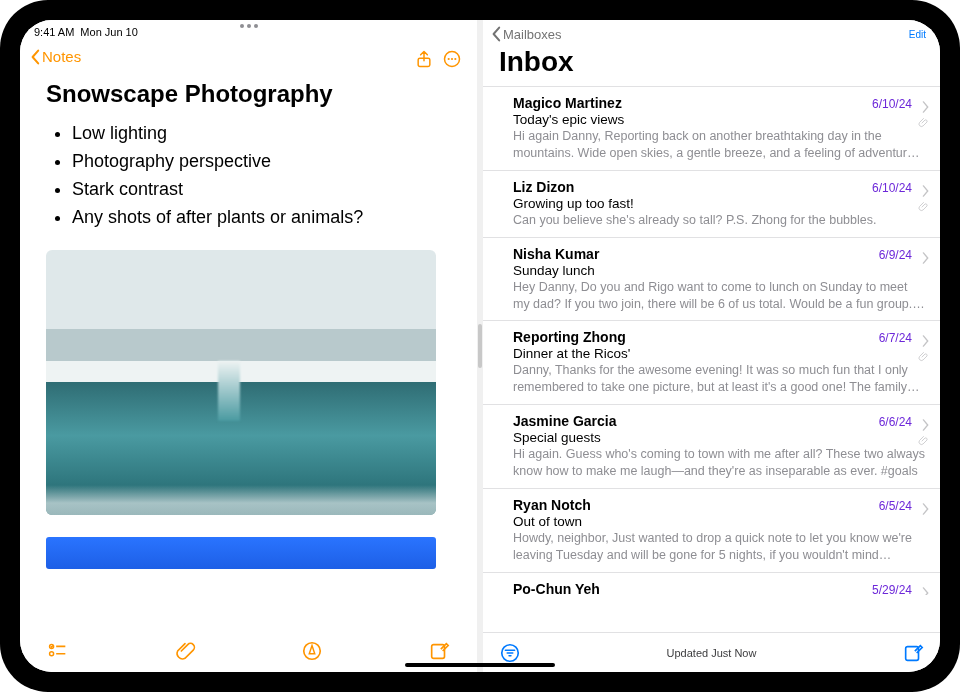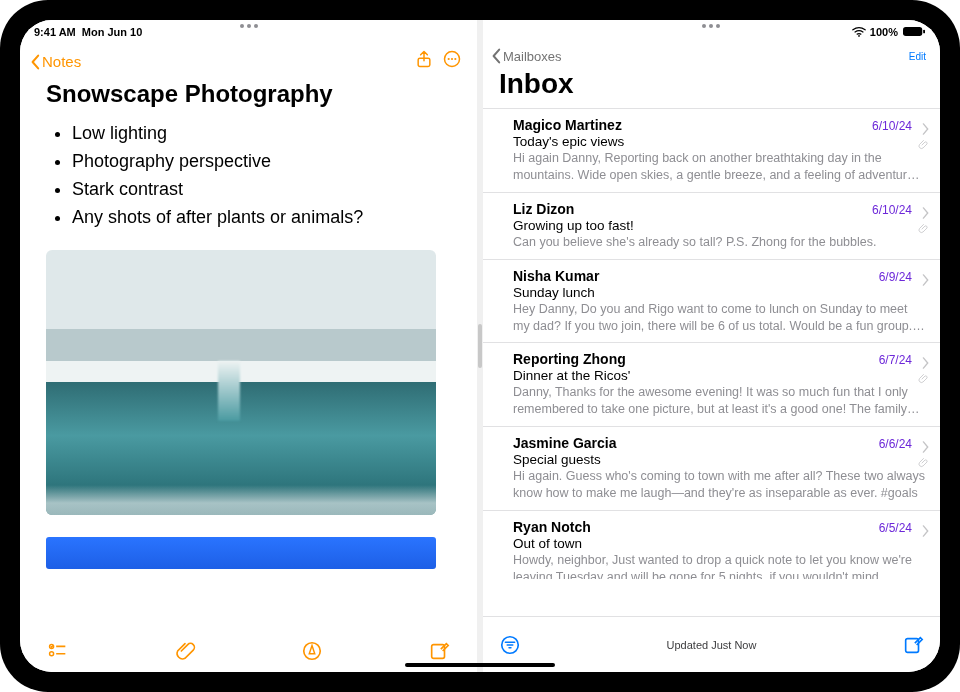--- a/index.html
+++ b/index.html
@@ -42,39 +42,39 @@
   }
   
   .status {
     height: 22px;
     display:flex;
     align-items:center;
     font-size:11px;
     padding: 2px 14px 0 14px;
     color:#000;
   }
-  .status .left { display:flex; gap:6px; font-weight:700;}
+  .status .left { display:flex; gap:6px; font-weight:400;}
   .status .right { margin-left:auto; display:flex; align-items:center; gap:4px; font-weight:600;}
   .status .dots {
     width:100%;
     position:absolute;
     left:0; top:4px;
     display:flex;
     justify-content:center;
     gap:3px;
     pointer-events:none;
   }
   .status .dots span{
     width:4px;height:4px;border-radius:50%;background:#8e8e93;
   }
   .wifi-svg, .battery-svg { display:inline-block; }
   
   .notes-toolbar {
     display:flex;
-    align-items:flex-end;
+    align-items:flex-start;
     padding: 6px 14px 4px 10px;
     gap:6px;
   }
   .back-notes {
     display:flex; align-items:center;
     color:#ff9500;
     font-size:15px;
     gap:2px;
     cursor:pointer;
   }
@@ -176,21 +176,21 @@
   .date{ margin-left:auto; color:#6d28d9; font-size:12px; padding-right:14px;}
   .chev{ position:absolute; right:10px; top:12px; color:#c4c4c6;}
   .chev svg{width:8px;height:12px;}
   .attach{ position:absolute; right:10px; top:28px; color:#c4c4c6;}
   .attach svg{width:12px;height:12px;}
   .subject{ font-size:13.5px; font-weight:500; margin-top:1px;}
   .preview{ font-size:12.5px; color:#8e8e93; margin-top:1px;
     display:-webkit-box; -webkit-line-clamp:2; -webkit-box-orient:vertical;
     overflow:hidden; line-height:1.35; max-height: 34px;}
   .mail-bottom{
-    height:56px;
+    height:40px;
     border-top:1px solid #e1e1e3;
     display:flex;
     align-items:center;
     padding:0 16px;
     margin-top:37px;
   }
   .filter-icon{ color:#007aff; width:22px;height:22px;display:flex;align-items:center;justify-content:center;cursor:pointer;}
   .mb-status{ flex:1; text-align:center; font-size:11px; color:#3c3c3e;}
   .compose-icon{ color:#007aff; width:22px;height:22px;display:flex;align-items:center;justify-content:center;cursor:pointer;}
   .home-indicator{
@@ -281,42 +281,20 @@
               <path d="M15 4l5 5-8 8h-5v-5z" fill="currentColor" opacity="0"></path>
               <path d="M14 10l6-6 2 2-6 6" stroke="currentColor" stroke-width="1.8" fill="none"></path>
             </svg>
         </div>
       </div>
     </div>
 
     <div class="divider"></div>
 
     <div class="pane">
-      <div class="status">
-        <div class="dots">
-          <span></span>
-            <span></span>
-            <span></span>
-        </div>
-        <div class="right">
-          <span class="wifi-svg">
-            <svg width="14" height="11" viewBox="0 0 16 12">
-                <path d="M1 4a12 12 0 0114 0M3.5 6.5a8 8 0 019 0M6 9a4 4 0 014 0" stroke="#000" stroke-width="1.5" fill="none" stroke-linecap="round"></path>
-                <circle cx="8" cy="11" r="1" fill="#000"></circle>
-              </svg>
-          </span>
-          <span>100%</span>
-          <span class="battery-svg">
-            <svg width="24" height="11" viewBox="0 0 26 12">
-                <rect x="1" y="1" width="21" height="10" rx="3" fill="#000"></rect>
-                <rect x="23" y="4" width="2" height="4" rx="1" fill="#000"></rect>
-              </svg>
-          </span>
-        </div>
-      </div>
 
       <div class="mail-toolbar">
         <div class="back-mail">
           <svg viewBox="0 0 12 20" width="10" height="16">
               <path d="M10 2 L3 10 L10 18" stroke="currentColor" stroke-width="2.5" fill="none" stroke-linecap="round" stroke-linejoin="round"></path>
             </svg>
           <span>Mailboxes</span>
         </div>
         <div class="edit-btn">Edit</div>
       </div>

